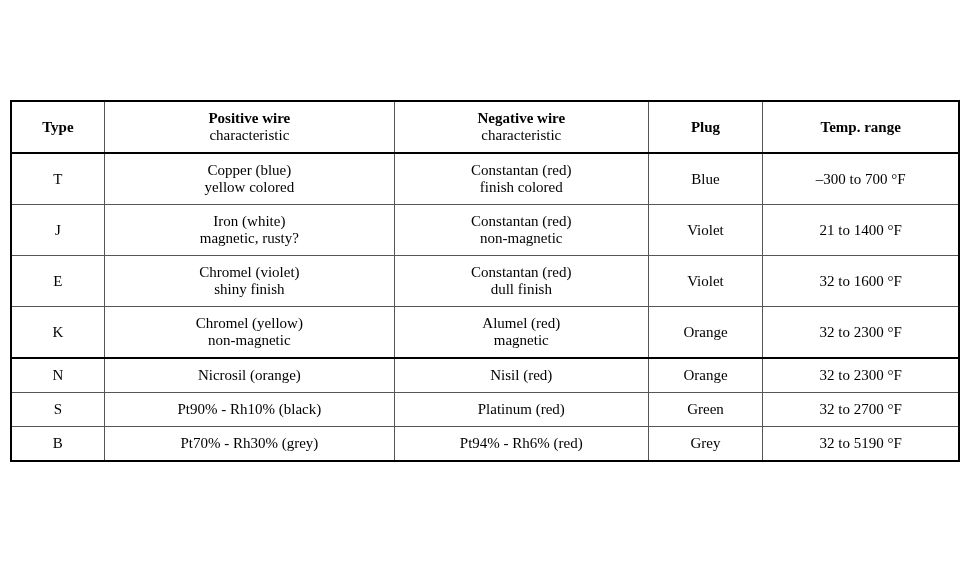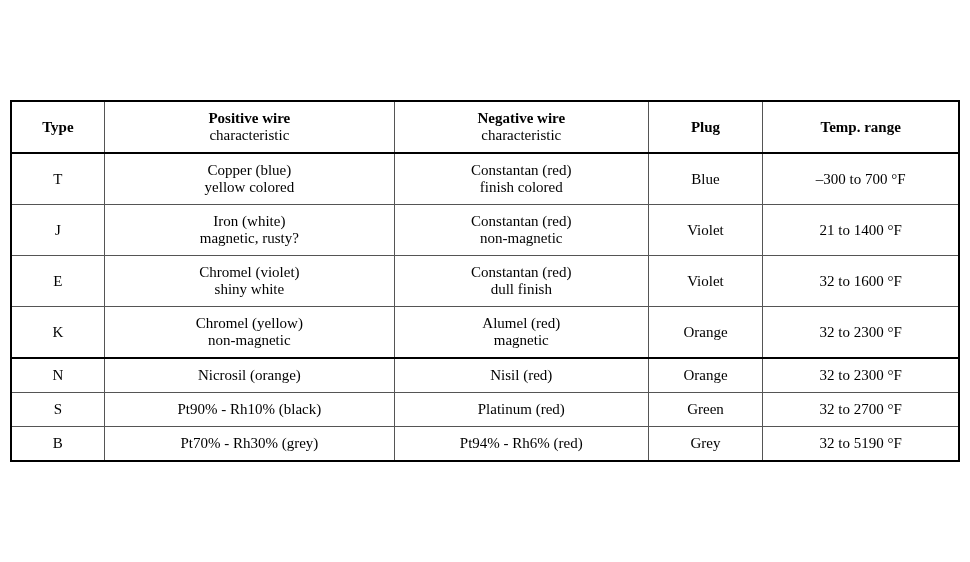--- a/index.html
+++ b/index.html
@@ -77,21 +77,21 @@
       </tr>
       <tr>
         <td class="type-col">J</td>
         <td>Iron (white)<span class="italic-sub">magnetic, rusty?</span></td>
         <td>Constantan (red)<span class="italic-sub">non-magnetic</span></td>
         <td>Violet</td>
         <td>21 to 1400 °F</td>
       </tr>
       <tr>
         <td class="type-col">E</td>
-        <td>Chromel (violet)<span class="italic-sub">shiny white</span></td>
+        <td>Chromel (violet)<span class="italic-sub">shiny finish</span></td>
         <td>Constantan (red)<span class="italic-sub">dull finish</span></td>
         <td>Violet</td>
         <td>32 to 1600 °F</td>
       </tr>
       <tr class="double-border-bottom">
         <td class="type-col">K</td>
         <td>Chromel (yellow)<span class="italic-sub">non-magnetic</span></td>
         <td>Alumel (red)<span class="italic-sub">magnetic</span></td>
         <td>Orange</td>
         <td>32 to 2300 °F</td>

